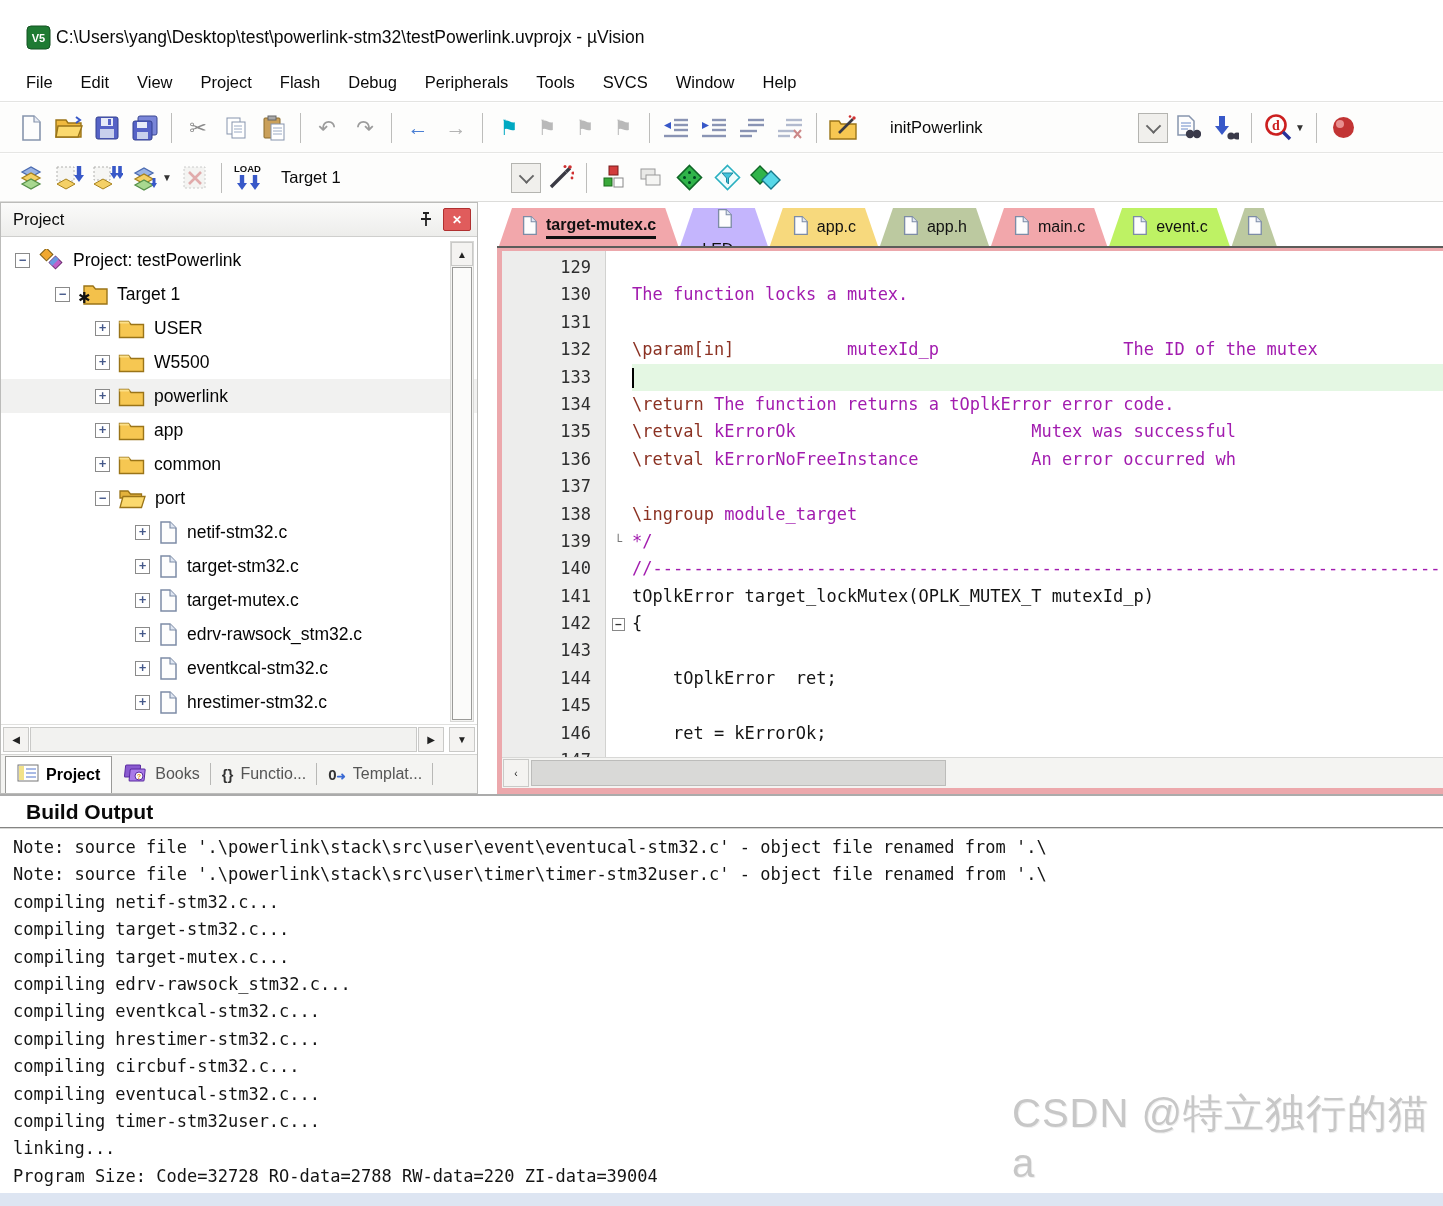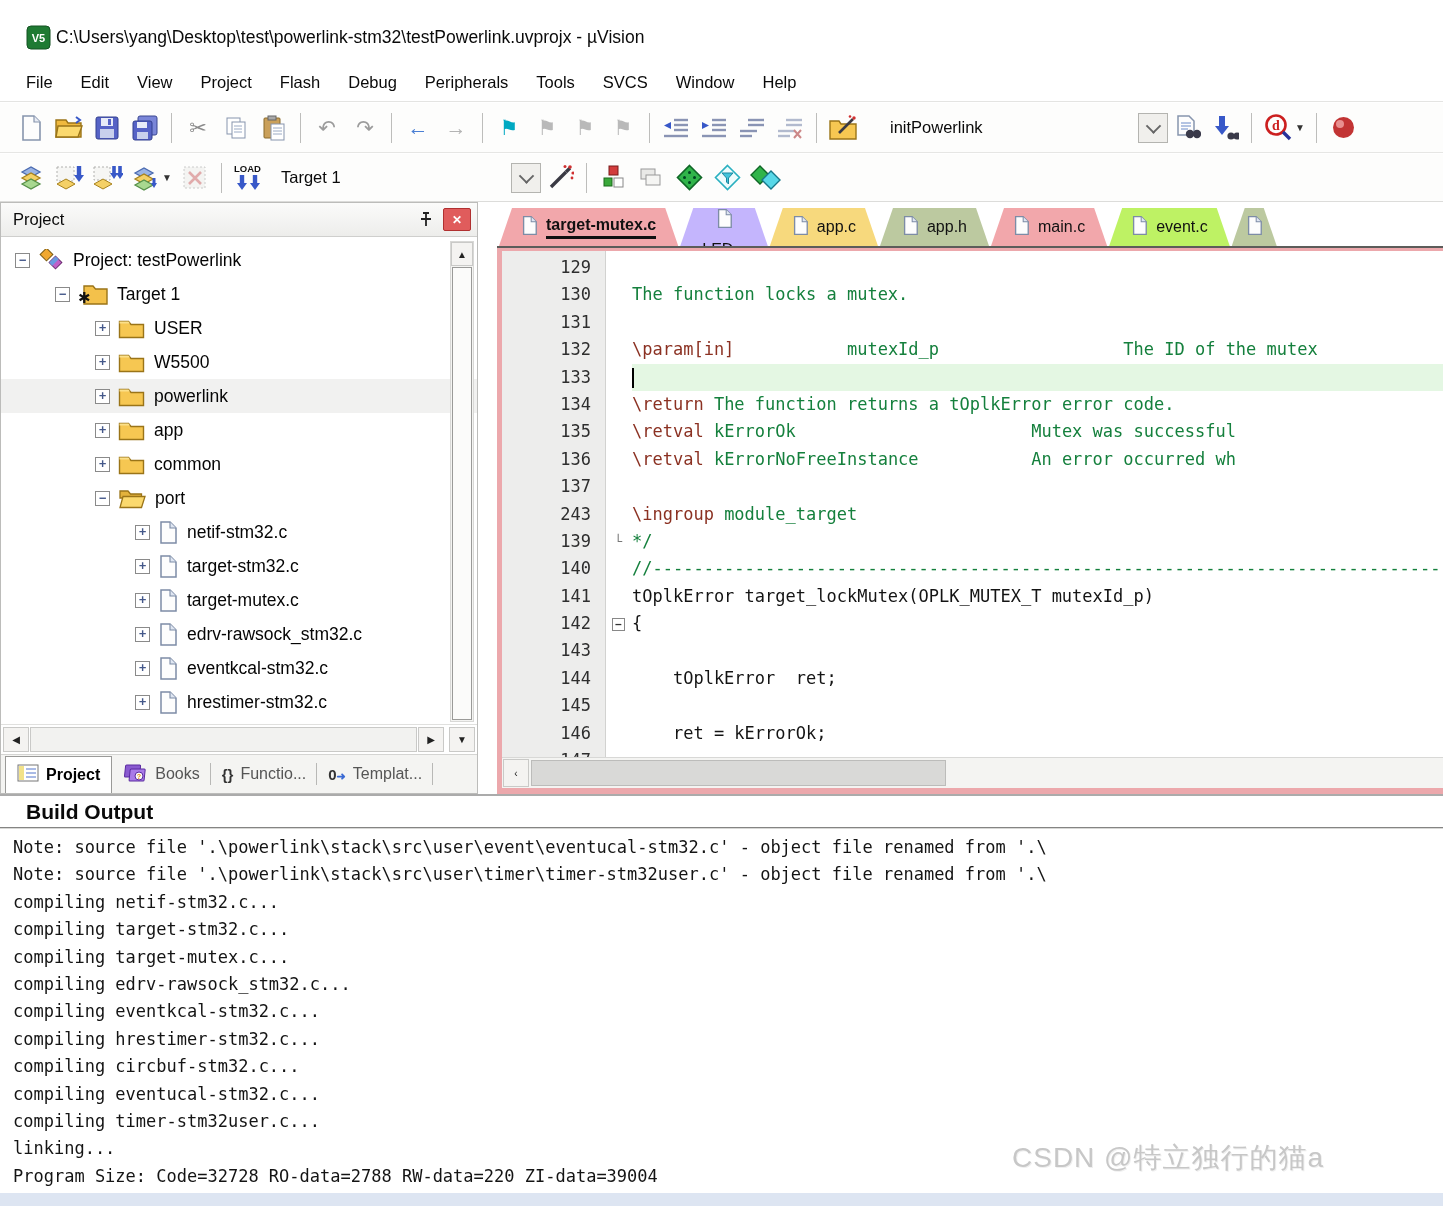--- a/index.html
+++ b/index.html
@@ -60,32 +60,32 @@
   #gutter-bg{position:absolute;left:0;top:0;width:103px;height:100%;background:#ededec;border-right:1px solid #d2d2d0;}
   #code-lines{position:absolute;left:0;top:3px;right:0;}
   .cl{display:flex;height:27.4px;line-height:27.4px;font-size:17px;}
   .ln{width:89px;text-align:right;padding-right:14px;color:#2e2e2e;flex:none;}
   .fm{width:27px;flex:none;color:#777;font-size:13px;text-align:center;}
   .fm .fbox{display:inline-block;width:13px;height:13px;border:1px solid #888;background:#fff;font:bold 11px/11px monospace;color:#333;vertical-align:middle;box-sizing:border-box;}
   .ct{flex:1;white-space:pre;color:#141414;}
   .cl.cur .ct{background:#e4f7e3;}
   .cursor{display:inline-block;width:2px;height:20px;background:#000;vertical-align:middle;}
   .seg-k{color:#8b3122;}
-  .seg-c{color:#15803d;}
+  .seg-c{color:#a21caf;}
   .seg-t{color:#141414;}
   #ed-hscroll{height:28px;flex:none;display:flex;align-items:stretch;background:#f4f4f2;border-top:1px solid #d8d8d6;padding:1px;}
   #ed-hscroll .sbtn{height:auto;width:26px;}
   #ed-hscroll .hthumb{width:44%;background:#d9d9d7;border:1px solid #bcbcba;margin:1px 0 1px 2px;}
   
   #build{position:absolute;left:0;top:794px;width:100%;height:398px;border-top:2px solid #ababab;background:#fff;box-sizing:border-box;}
   #build-title{height:31px;display:flex;align-items:center;padding-left:26px;font-size:21px;font-weight:bold;color:#0a0a0a;border-bottom:2px groove #d8d8d6;}
   #build-lines{padding:5px 0 0 13px;}
   .bl{font-family:"DejaVu Sans Mono","Liberation Mono",monospace;font-size:17px;line-height:27.4px;white-space:pre;color:#141414;}
   
-  #watermark{position:absolute;left:1012px;top:1139px;font-size:28px;color:#c7c7c7;letter-spacing:1px;text-shadow:1px 1px 0 #efefef;text-align:right;}
+  #watermark{position:absolute;left:1012px;top:1086px;font-size:40px;color:#c7c7c7;letter-spacing:1px;text-shadow:1px 1px 0 #efefef;}
   #bottom-strip{position:absolute;left:0;bottom:0;width:100%;height:13px;background:#dde5f2;}
 </style>
 </head>
 <body>
 
 <div id="titlebar">
   <span class="logo">
     <svg width="25" height="25" viewBox="0 0 25 25">
         <rect x="1" y="1" width="23" height="23" rx="4" fill="#1f7a33" stroke="#145222"></rect>
         <text x="12.5" y="17" font-size="11" font-weight="bold" fill="#fff" text-anchor="middle" font-family="Liberation Sans,sans-serif">V5</text>
@@ -673,21 +673,21 @@
             <span class="ln">136</span>
             <span class="fm"></span>
             <span class="ct"><span class="seg-k">\retval</span><span class="seg-c"> kErrorNoFreeInstance           An error occurred wh</span></span>
           </div>
           <div class="cl">
             <span class="ln">137</span>
             <span class="fm"></span>
             <span class="ct"></span>
           </div>
           <div class="cl">
-            <span class="ln">243</span>
+            <span class="ln">138</span>
             <span class="fm"></span>
             <span class="ct"><span class="seg-k">\ingroup</span><span class="seg-c"> module_target</span></span>
           </div>
           <div class="cl">
             <span class="ln">139</span>
             <span class="fm">└</span>
             <span class="ct"><span class="seg-c">*/</span></span>
           </div>
           <div class="cl">
             <span class="ln">140</span>

